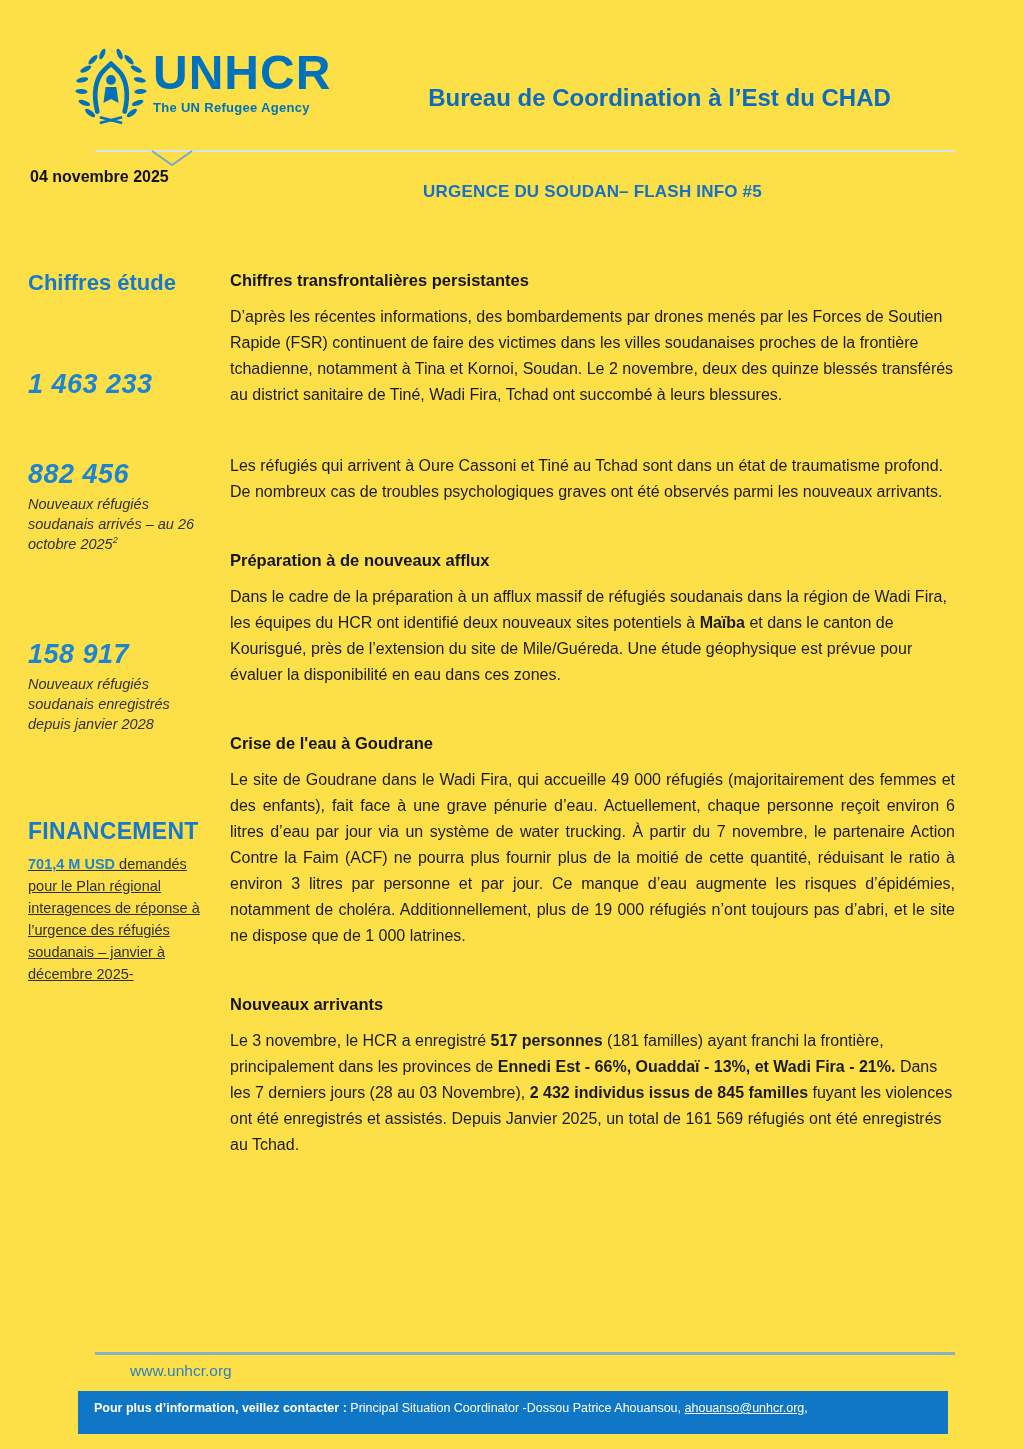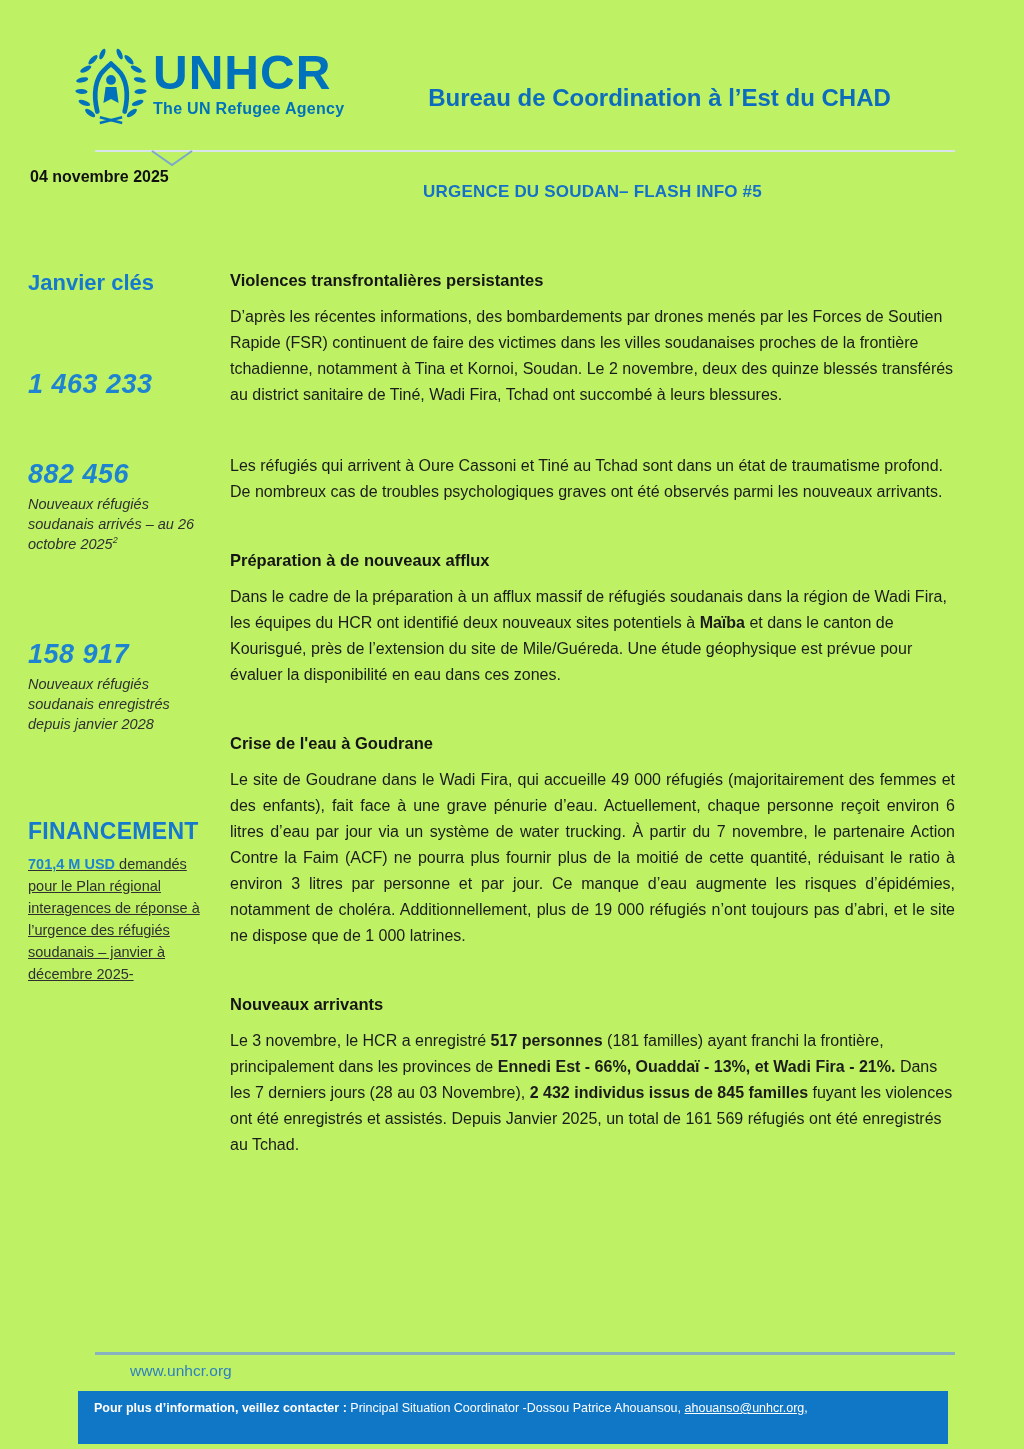--- a/index.html
+++ b/index.html
@@ -1,31 +1,31 @@
 <!DOCTYPE html>
 <html lang="fr"><head>
 <meta charset="utf-8">
 <style>
   * { margin:0; padding:0; box-sizing:border-box; }
   html,body { background:#e8e8e8; }
   body { font-family:"Liberation Sans", sans-serif; }
   .page {
     position:relative; width:1024px; height:1449px;
-    margin:0 auto; background:#bef264; overflow:hidden;
+    margin:0 auto; background:#fde047; overflow:hidden;
     color:#1b1b1b;
   }
 
   
   .header { padding-top:44px; }
   .header-row { display:flex; align-items:flex-start; }
   .logo { margin-left:75px; display:flex; align-items:flex-start; width:275px; flex:0 0 auto; }
   .emblem { width:72px; height:92px; flex:0 0 auto; }
   .logo-text { margin-left:6px; padding-top:6px; }
   .logo-word { font-size:48px; font-weight:bold; color:#0072BC; letter-spacing:1px; line-height:46px; }
-  .logo-tag  { font-size:16px; font-weight:bold; color:#0072BC; margin-top:4px; letter-spacing:0.3px; }
+  .logo-tag  { font-size:13px; font-weight:bold; color:#0072BC; margin-top:4px; letter-spacing:0.3px; }
   .header-title-wrap { flex:1 1 auto; text-align:center; padding:40px 55px 0 0; }
   .header-title { font-size:24px; font-weight:bold; color:#0d6cbd; }
   .header-rule-wrap { position:relative; margin:14px 69px 0 95px; }
   .header-rule { height:2px; background:#d9e3ec; }
   .chevron-icon { position:absolute; left:55px; top:0px; }
   .header-meta { position:relative; margin-top:16px; height:24px; }
   .doc-date { position:absolute; left:30px; top:0; font-size:16px; font-weight:bold; color:#111; }
   .doc-subtitle { position:absolute; left:230px; width:725px; text-align:center; top:14px;
                   font-size:17px; font-weight:bold; color:#1470c8; letter-spacing:0.2px; }
 
@@ -51,21 +51,21 @@
   
   .rt-b { font-weight:bold; }
   .rt-u { text-decoration:underline; }
   .rt-blue { color:#1e84d1; font-weight:bold; }
   sup { font-size:0.62em; vertical-align:super; line-height:0; }
 
   
   .footer-rule { position:absolute; left:95px; width:860px; top:1352px; height:3px; background:#88b2c0; }
   .website { position:absolute; left:130px; top:1362px; font-size:15.5px; color:#2e7fc2; }
   .banner {
-    position:absolute; left:78px; top:1391px; width:870px; height:53px;
+    position:absolute; left:78px; top:1391px; width:870px; height:43px;
     background:#1076c6; color:#ffffff; padding:8px 16px;
     font-size:12.5px; line-height:19px;
   }
 </style>
 </head>
 <body>
 
 <div class="page">
 
   <div class="header">
@@ -121,21 +121,21 @@
 
     <div class="header-meta">
       <div class="doc-date">04 novembre 2025</div>
       <div class="doc-subtitle">URGENCE DU SOUDAN– FLASH INFO #5</div>
     </div>
   </div>
 
   <div class="content">
 
     <div class="sidebar">
-      <h2>Janvier clés</h2>
+      <h2>Chiffres étude</h2>
 
       <div class="stat stat-1">
         <div class="stat-value">1 463 233</div>
       </div>
 
       <div class="stat stat-2">
         <div class="stat-value">882 456</div>
         <div class="stat-label"><span>Nouveaux réfugiés soudanais arrivés – au 26 octobre 2025</span><sup>2</sup></div>
       </div>
 
@@ -146,21 +146,21 @@
 
       <div class="funding">
         <div class="funding-heading">FINANCEMENT</div>
         <div class="funding-text"><span class="rt-blue">701,4 M USD</span><span> demandés pour le Plan régional interagences de réponse à l’urgence des réfugiés soudanais – janvier à décembre 2025-</span></div>
       </div>
     </div>
 
     <div class="main">
 
       <div class="sec">
-        <div class="sec-heading">Violences transfrontalières persistantes</div>
+        <div class="sec-heading">Chiffres transfrontalières persistantes</div>
         <div class="sec-para"><span>D’après les récentes informations, des bombardements par drones menés par les Forces de Soutien Rapide (FSR) continuent de faire des victimes dans les villes soudanaises proches de la frontière tchadienne, notamment à Tina et Kornoi, Soudan. Le 2 novembre, deux des quinze blessés transférés au district sanitaire de Tiné, Wadi Fira, Tchad ont succombé à leurs blessures.</span></div>
       </div>
 
       <div class="sec">
         <div class="sec-para"><span>Les réfugiés qui arrivent à Oure Cassoni et Tiné au Tchad sont dans un état de traumatisme profond. De nombreux cas de troubles psychologiques graves ont été observés parmi les nouveaux arrivants.</span></div>
       </div>
 
       <div class="sec">
         <div class="sec-heading">Préparation à de nouveaux afflux</div>
         <div class="sec-para"><span>Dans le cadre de la préparation à un afflux massif de réfugiés soudanais dans la région de Wadi Fira, les équipes du HCR ont identifié deux nouveaux sites potentiels à </span><span class="rt-b">Maïba</span><span> et dans le canton de Kourisgué, près de l’extension du site de Mile/Guéreda. Une étude géophysique est prévue pour évaluer la disponibilité en eau dans ces zones.</span></div>

